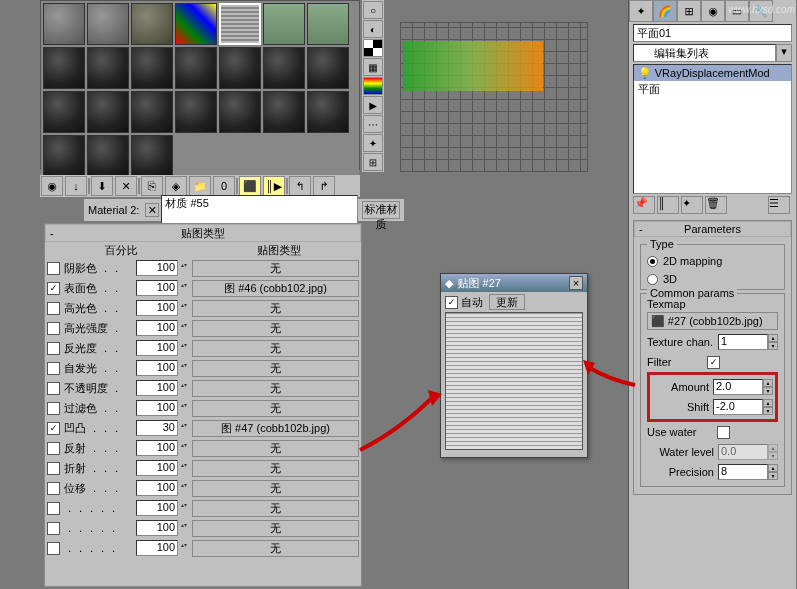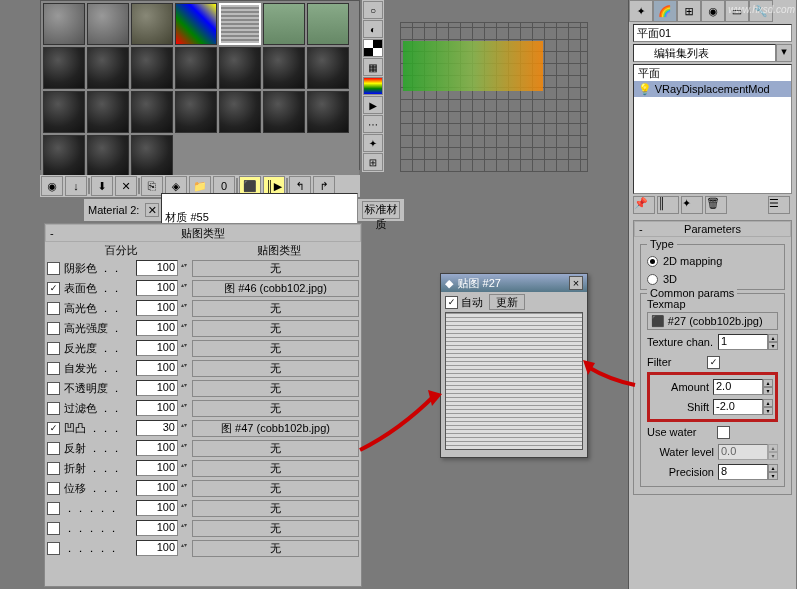--- a/index.html
+++ b/index.html
@@ -18,21 +18,21 @@
 
 .side-icons { position: absolute; left: 362px; top: 0; width: 22px; background: #c0c0c0; }
 .side-icons .icon { width: 20px; height: 18px; border: 1px solid #888; margin: 1px; display: flex; align-items: center; justify-content: center; font-size: 10px; }
 
 .mat-toolbar { position: absolute; left: 40px; top: 175px; width: 320px; height: 22px; background: #c0c0c0; display: flex; align-items: center; }
 .mat-toolbar .btn { width: 22px; height: 20px; border: 1px solid #888; margin: 0 1px; background: #c0c0c0; display: inline-flex; align-items: center; justify-content: center; }
 .mat-toolbar .btn.active { background: #fffa90; }
 
 .mat-name-row { position: absolute; left: 40px; top: 199px; width: 320px; height: 22px; background: #c0c0c0; display: flex; align-items: center; padding: 0 4px; margin-left: 44px; }
 .mat-name-row .lbl { margin-right: 6px; }
-.mat-name-row .dd { flex: 1; height: 18px; background: #fff; border: 1px inset #888; padding: 16px 3px; }
+.mat-name-row .dd { flex: 1; height: 30px; background: #fff; border: 1px inset #888; padding: 0 3px; }
 .mat-name-row .type-btn { width: 38px; height: 18px; background: #c0c0c0; border: 1px solid #888; margin-left: 4px; }
 
 .maps-panel { position: absolute; left: 44px; top: 223px; width: 318px; height: 364px; background: #c0c0c0; border: 1px solid #888; }
 .maps-header { background: #c0c0c0; border: 1px solid #aaa; text-align: center; height: 18px; line-height: 16px; position: relative; }
 .maps-header .minus { position: absolute; left: 4px; }
 .maps-cols { display: flex; justify-content: space-around; height: 16px; line-height: 16px; text-align: right; }
 .map-row { display: flex; align-items: center; height: 20px; padding: 0 2px; }
 .map-row .chk { width: 13px; height: 13px; border: 1px solid #555; background: #fff; margin-right: 4px; display: inline-flex; align-items: center; justify-content: center; font-size: 9px; }
 .map-row .lbl { width: 72px; }
 .map-row .spin { width: 42px; height: 16px; background: #fff; border: 1px inset #888; text-align: right; padding-right: 2px; position: relative; }
@@ -286,25 +286,25 @@
     <div class="tab">◉</div>
     <div class="tab">▭</div>
     <div class="tab">🔧</div>
   </div>
   <div class="obj-name">平面01</div>
   <div class="mod-dd-row">
     <div class="mod-dd">编辑集列表</div>
     <div class="mod-dd-arrow">▾</div>
   </div>
   <div class="mod-stack">
-    <div class="mod-item">平面</div>
     <div class="mod-item sel">
       <span>💡</span>
       <span>VRayDisplacementMod</span>
     </div>
+    <div class="mod-item">平面</div>
   </div>
   <div class="stack-toolbar">
     <div class="btn">📌</div>
     <div class="btn">║</div>
     <div class="btn">✦</div>
     <div class="btn">🗑</div>
     <div class="btn" style="margin-left:auto;">☰</div>
   </div>
 
   <div class="rollout">

